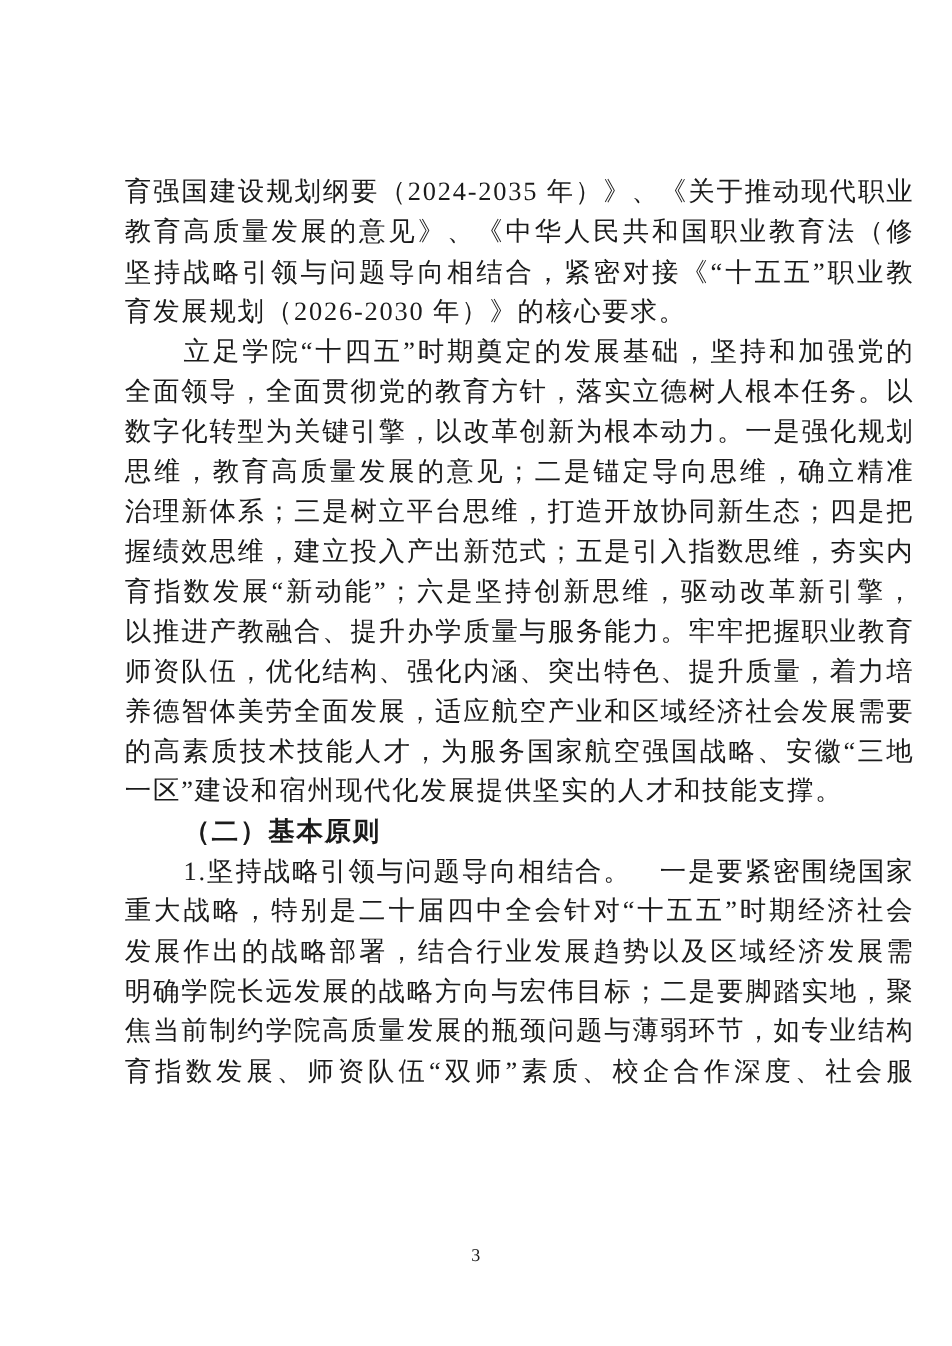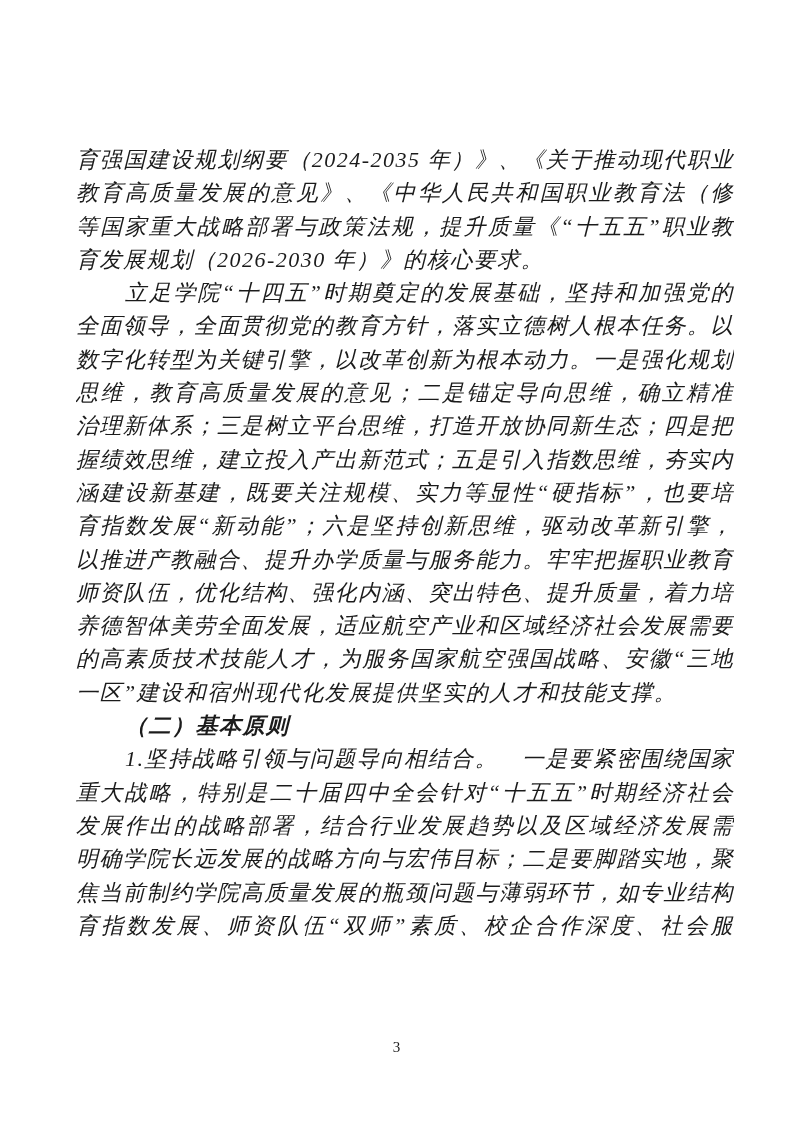--- a/index.html
+++ b/index.html
@@ -11,24 +11,23 @@
     position: relative;
     width: 793px;
     height: 1122px;
     background: #ffffff;
     color: #1b1b1b;
     font-family: "Liberation Serif", "DejaVu Serif", serif;
     overflow: hidden;
   }
   .content {
     position: absolute;
-    left: 76px;
+    left: 104px;
     top: 143px;
     width: 658px;
-    font-style: italic;
   }
   .line {
     margin: 0;
     font-size: 22px;
     line-height: 33.3px;
     height: 33.3px;
     letter-spacing: 1.5px;
     white-space: normal;
     text-align: justify;
     text-align-last: justify;
@@ -55,29 +54,28 @@
     color: #1b1b1b;
   }
 </style>
 </head>
 <body>
 
 <div class="page">
   <div class="content">
     <p class="line">育强国建设规划纲要（2024-2035 年）》、《关于推动现代职业</p>
     <p class="line">教育高质量发展的意见》、《中华人民共和国职业教育法（修订）》</p>
-    <p class="line">等国家重大战略部署与政策法规，提升质量《“十五五”职业教</p>
+    <p class="line">坚持战略引领与问题导向相结合，紧密对接《“十五五”职业教</p>
     <p class="line end">育发展规划（2026-2030 年）》的核心要求。</p>
     <p class="line indent">立足学院“十四五”时期奠定的发展基础，坚持和加强党的</p>
     <p class="line">全面领导，全面贯彻党的教育方针，落实立德树人根本任务。以</p>
     <p class="line">数字化转型为关键引擎，以改革创新为根本动力。一是强化规划</p>
     <p class="line">思维，教育高质量发展的意见；二是锚定导向思维，确立精准</p>
     <p class="line">治理新体系；三是树立平台思维，打造开放协同新生态；四是把</p>
     <p class="line">握绩效思维，建立投入产出新范式；五是引入指数思维，夯实内</p>
-    <p class="line">涵建设新基建，既要关注规模、实力等显性“硬指标”，也要培</p>
     <p class="line">育指数发展“新动能”；六是坚持创新思维，驱动改革新引擎，</p>
     <p class="line">以推进产教融合、提升办学质量与服务能力。牢牢把握职业教育</p>
     <p class="line">师资队伍，优化结构、强化内涵、突出特色、提升质量，着力培</p>
     <p class="line">养德智体美劳全面发展，适应航空产业和区域经济社会发展需要</p>
     <p class="line">的高素质技术技能人才，为服务国家航空强国战略、安徽“三地</p>
     <p class="line end">一区”建设和宿州现代化发展提供坚实的人才和技能支撑。</p>
     <p class="line indent bold end">（二）基本原则</p>
     <p class="line indent">1.坚持战略引领与问题导向相结合。　一是要紧密围绕国家</p>
     <p class="line">重大战略，特别是二十届四中全会针对“十五五”时期经济社会</p>
     <p class="line">发展作出的战略部署，结合行业发展趋势以及区域经济发展需求，</p>

